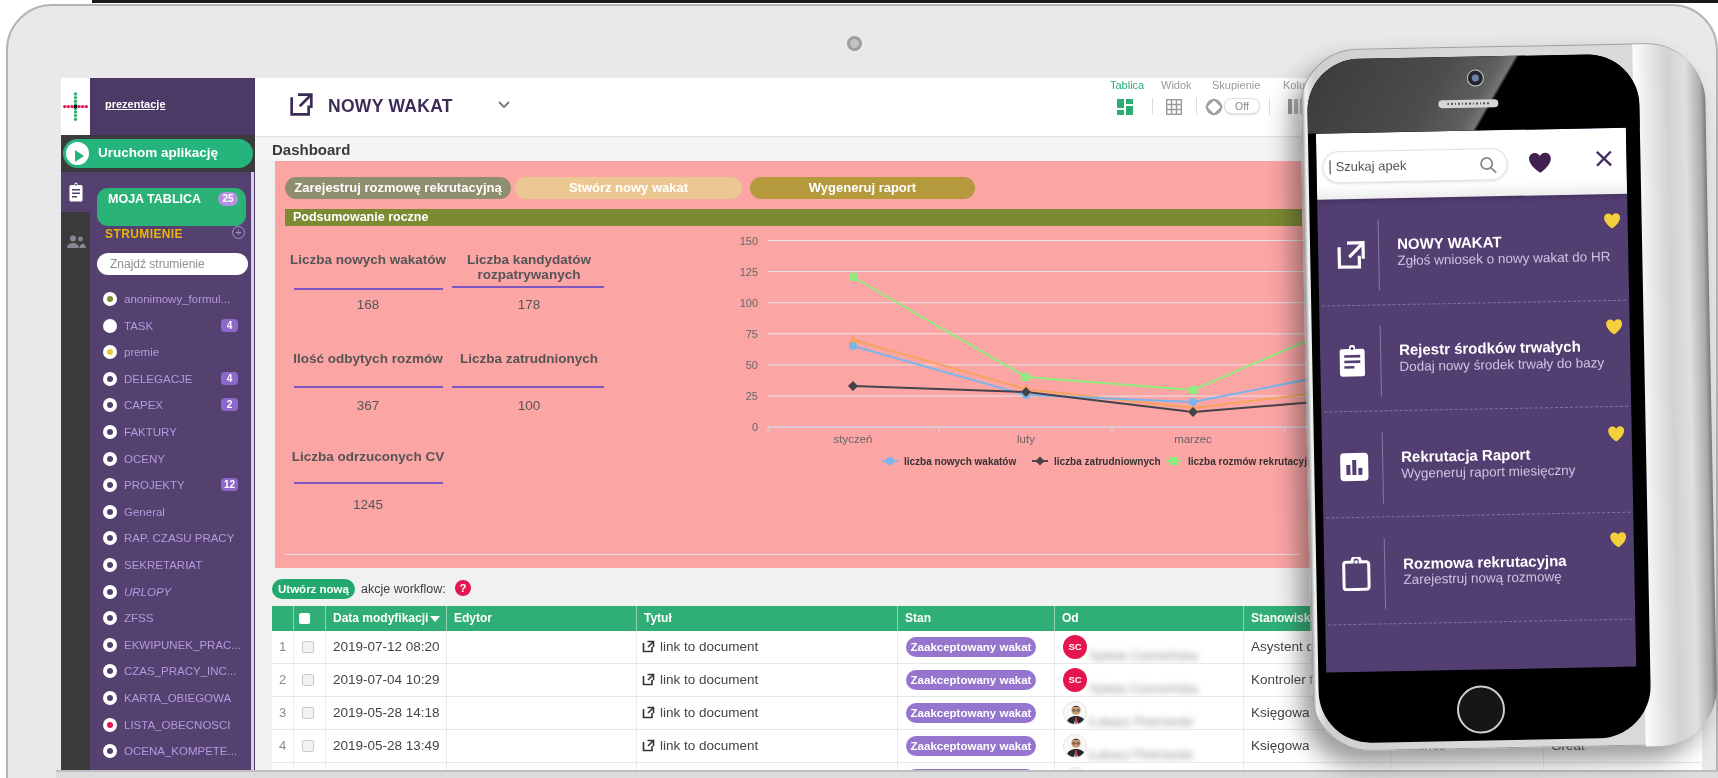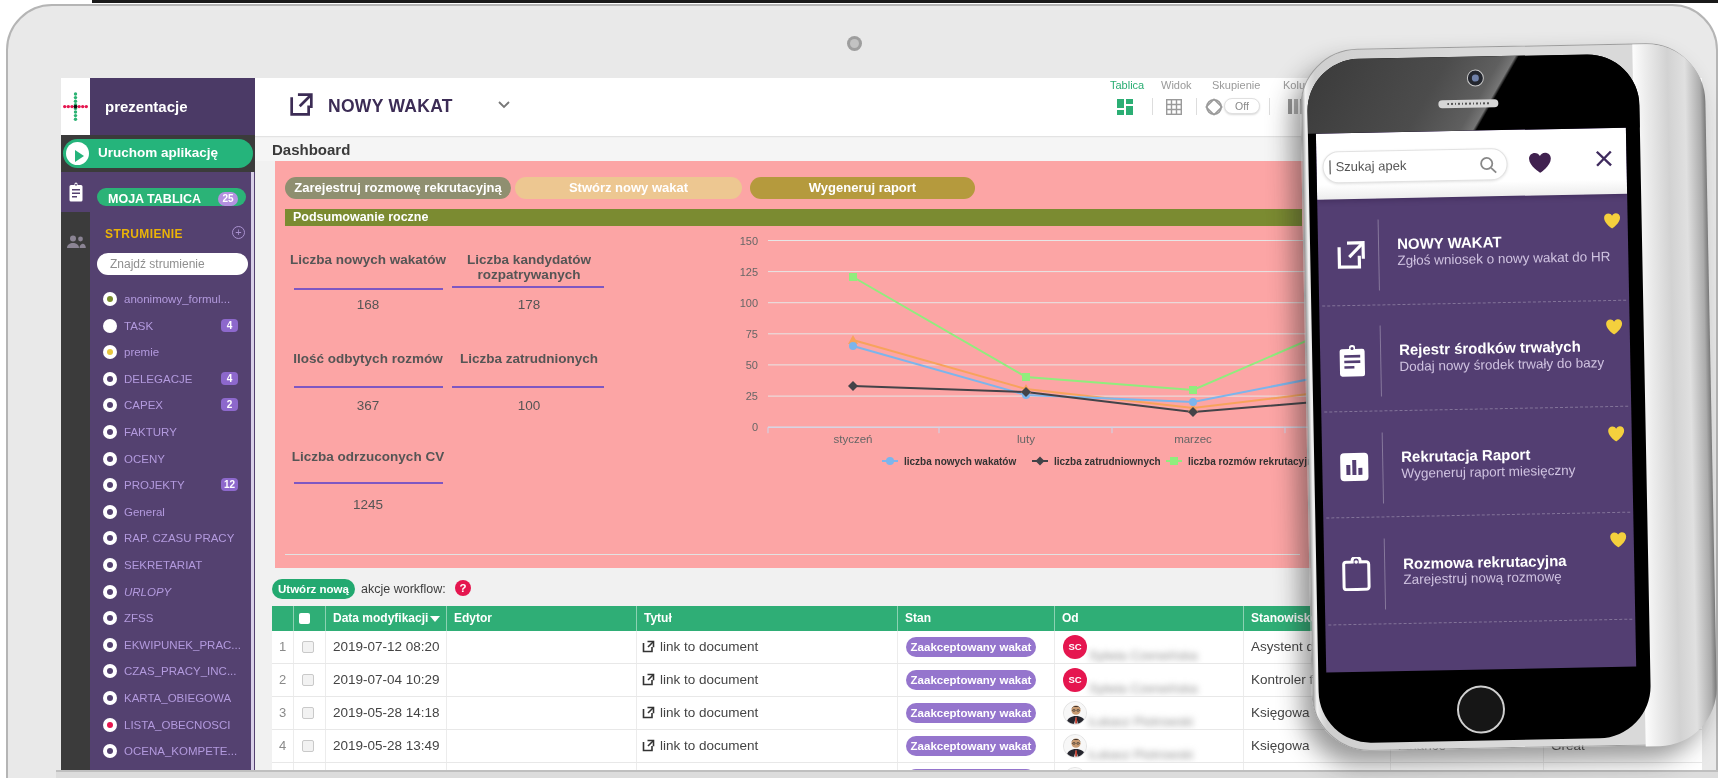--- a/index.html
+++ b/index.html
@@ -15,34 +15,34 @@
 #botstrip { position:absolute; left:56px; top:772px; width:1662px; height:6px; background:#dcdcdc; }
 
 
 #screen { position:absolute; left:61px; top:78px; width:1641px; height:692px;
   background:#f1f1f1; overflow:hidden; }
 
 
 
 #logo { position:absolute; left:0; top:0; width:29px; height:57px; background:#fff; }
 #sbhead { position:absolute; left:29px; top:0; width:165px; height:57px; background:#4b3a66; }
-#sbhead span { position:absolute; left:15px; top:20px; color:#fff; font-size:15px; font-weight:bold; }
+#sbhead span { position:absolute; left:15px; top:20px; color:#fff; font-size:11px; font-weight:bold;text-decoration:underline; }
 #darkstrip { position:absolute; left:0; top:57px; width:194px; height:37px; background:#3b3b3b; }
 #runbtn { position:absolute; left:2px; top:61px; width:190px; height:29px; border-radius:15px;
   background:#25b47b; }
 #runbtn .circ { position:absolute; left:3px; top:3px; width:23px; height:23px; border-radius:50%; background:#fff; }
 #runbtn .tri { position:absolute; left:9px; top:8px; width:0; height:0;
   border-left:9px solid #25b47b; border-top:6px solid transparent; border-bottom:6px solid transparent; }
 #runbtn span { position:absolute; left:0; right:0; top:6px; text-align:center; color:#fff;
   font-size:13.5px; font-weight:bold; }
 #rail { position:absolute; left:0; top:94px; width:29px; height:598px; background:#3b3b3b; }
 #railcell1 { position:absolute; left:0; top:0; width:29px; height:40px; background:#544170; }
 #sidebar { position:absolute; left:29px; top:94px; width:165px; height:598px; background:#544170; }
 #sbscroll { position:absolute; left:161px; top:0px; width:3px; height:598px; background:#d9d0e8; }
-.pill-mt { position:absolute; left:7px; top:16px; width:149px; height:18px; border-radius:11px;
+.pill-mt { position:absolute; left:7px; top:16px; width:149px; height:38px; border-radius:11px;
   background:#2bb377; color:#fff; font-size:12.5px; font-weight:bold; line-height:22px; padding-left:11px; }
 .pill-mt .b25 { position:absolute; right:8px; top:4px; width:20px; height:14px; border-radius:7px;
   background:#b491e0; font-size:10px; font-weight:bold; text-align:center; line-height:14px; }
 #strum { position:absolute; left:15px; top:55px; color:#eab308; font-size:12px; font-weight:bold; letter-spacing:.4px; }
 #strumplus { position:absolute; left:142px; top:54px; width:13px; height:13px; border:1px solid #a991cf;
   border-radius:50%; color:#a991cf; font-size:11px; line-height:11px; text-align:center; }
 #sbsearch { position:absolute; left:7px; top:81px; width:151px; height:22px; border-radius:11px;
   background:#fff; color:#8f8f8f; font-size:12px; line-height:22px; padding-left:13px; }
 .sitem { position:absolute; left:0; width:165px; height:26px; }
 .sitem .dot { position:absolute; left:13px; top:6px; width:14px; height:14px; border-radius:50%;

